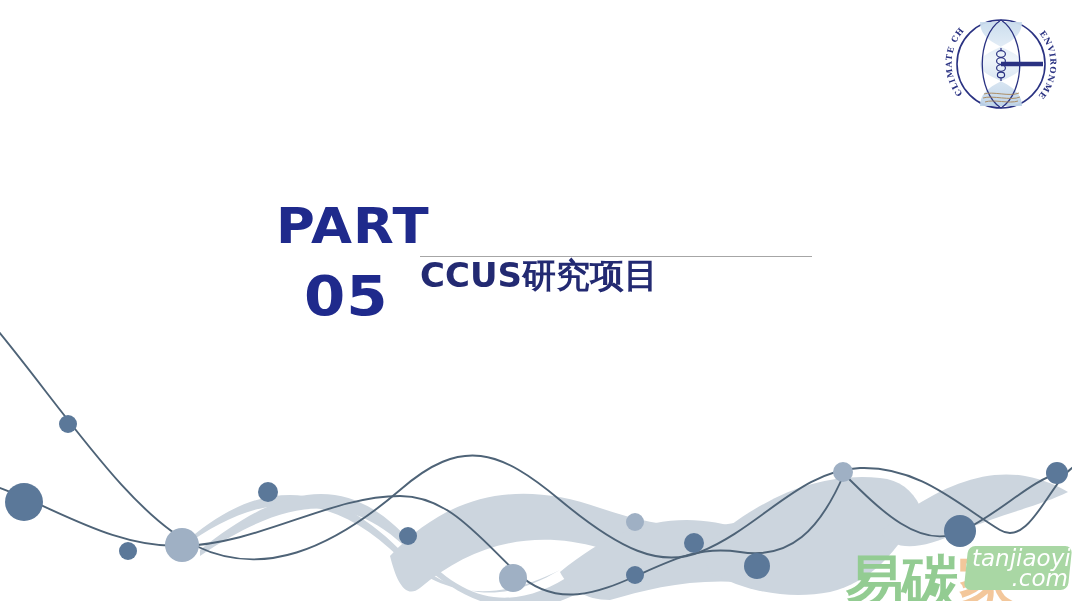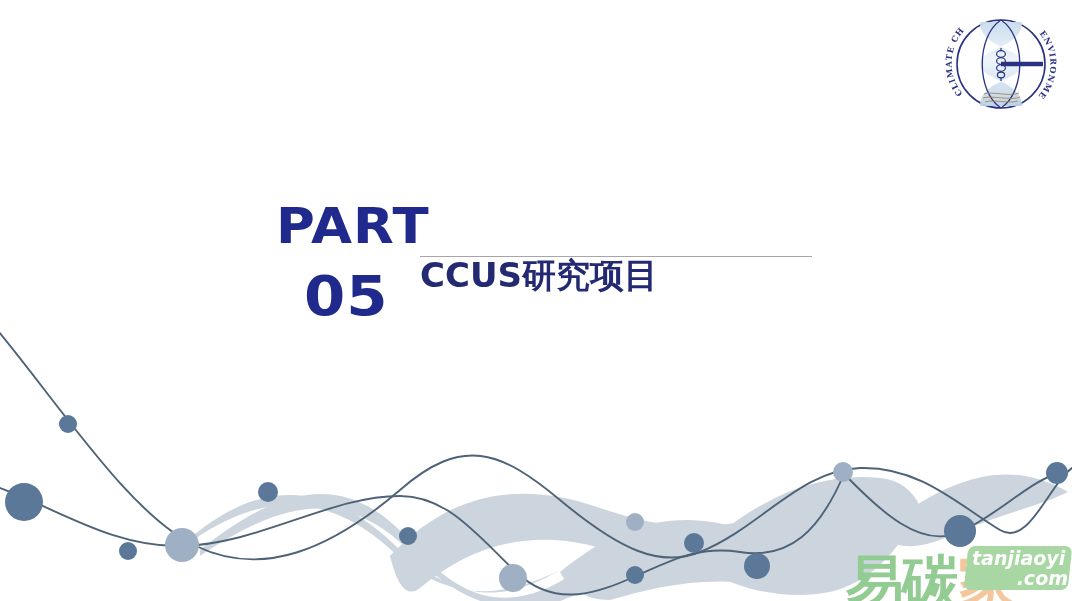--- a/index.html
+++ b/index.html
@@ -135,22 +135,22 @@
     border-radius: 7px;
     transform: skewX(-6deg);
   }
   .wm-domain {
     position: absolute;
     left: 126px;
     top: 8px;
     width: 96px;
     font-family: "DejaVu Sans", sans-serif;
     font-style: italic;
-    font-weight: 700;
-    font-size: 19px;
+    font-weight: 400;
+    font-size: 23px;
     line-height: 20px;
     color: #ffffff;
     text-align: left;
     white-space: nowrap;
   }
   .wm-domain .d2 {
     display: block;
     text-align: right;
     padding-right: 0;
   }

